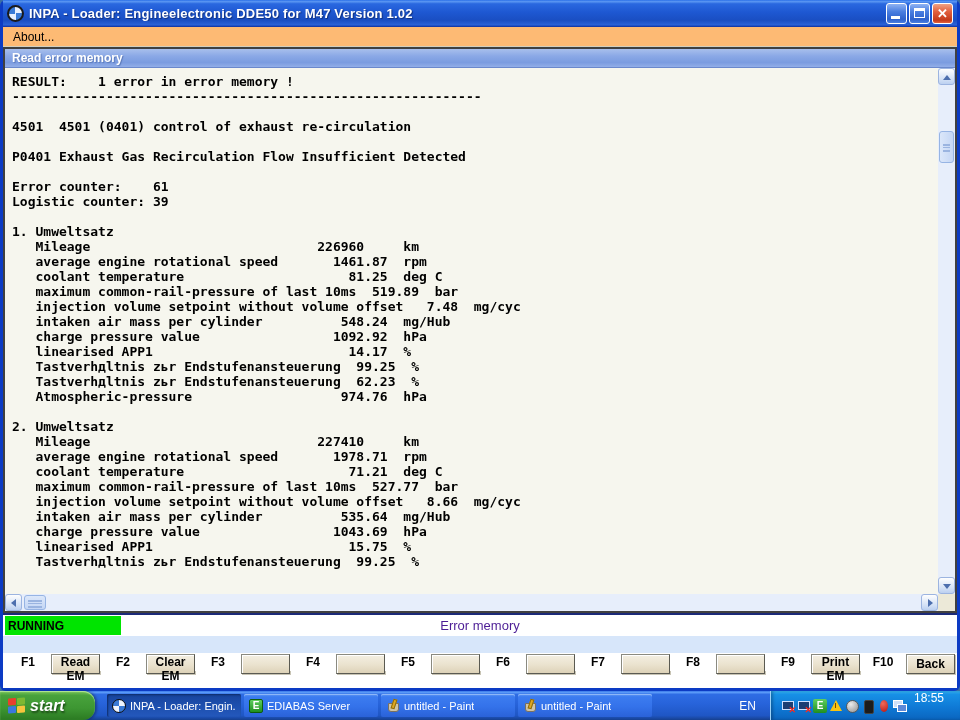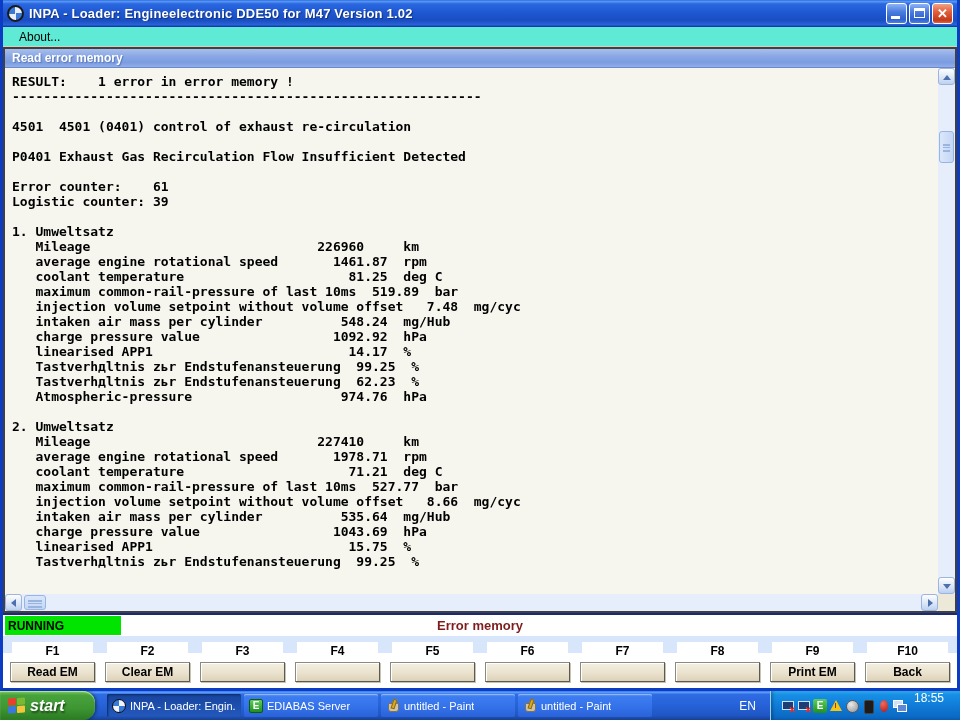--- a/index.html
+++ b/index.html
@@ -3,39 +3,39 @@
 <meta charset="utf-8">
 <style>
   * { box-sizing: border-box; margin: 0; padding: 0; }
   html,body { width:960px; height:720px; overflow:hidden; }
   .screen { position:relative; width:960px; height:720px; background:#3a6ea5;
             font-family:"Liberation Sans", sans-serif; overflow:hidden; }
 
   
   .app-window { position:absolute; left:0; top:0; right:0; bottom:29px;
     border-left:3px solid #0c3bc4; border-right:3px solid #0c3bc4; border-bottom:3px solid #0c3bc4;
-    background:#ece9d8; display:flex; flex-direction:column; }
+    background:#ece9d8; display:flex; flex-direction:column;border-radius:6px; }
 
   .titlebar { height:27px; flex:none; display:flex; align-items:center; padding:0 4px;
     background:linear-gradient(180deg,#2b70e8 0%,#5a96f2 6%,#2a68e0 14%,#1e58d2 45%,#1a4ec2 75%,#2a62d8 92%,#0d2f9e 100%); }
   .bmw-roundel { width:17px; height:17px; border-radius:50%; border:2px solid #1a1a1a; flex:none;
     background:conic-gradient(#e8f0ff 0 25%, #3a7ad6 0 50%, #e8f0ff 0 75%, #3a7ad6 0); margin-right:5px; }
   .title-text { color:#fff; font-size:13px; font-weight:bold; letter-spacing:.2px;
     text-shadow:1px 1px 1px #10307e; white-space:nowrap; overflow:hidden; flex:1; }
   .winbtns { display:flex; gap:2px; flex:none; }
   .wbtn { width:21px; height:21px; border:1px solid #fff; border-radius:3px; position:relative; cursor:pointer;
     background:linear-gradient(180deg,#8fb2f2 0%,#4a7ee0 40%,#2f62cc 80%,#4a7ee0 100%); }
   .wbtn.close { background:linear-gradient(180deg,#f0a284 0%,#e2603e 40%,#c43a1a 85%,#e2603e 100%); }
   .wbtn .min-g { position:absolute; left:4px; bottom:4px; width:9px; height:3px; background:#fff; }
   .wbtn .max-g { position:absolute; left:4px; top:4px; width:11px; height:10px; border:1px solid #fff; border-top-width:3px; }
   .wbtn.close span { position:absolute; inset:0; color:#fff; font-size:13px; font-weight:bold;
     display:flex; align-items:center; justify-content:center; line-height:1; }
 
-  .menubar { height:20px; flex:none; background:#5eead4; border-bottom:1px solid #d4d0be;
-    display:flex; align-items:center; padding:0 12px; }
+  .menubar { height:20px; flex:none; background:#fdba74; border-bottom:1px solid #d4d0be;
+    display:flex; align-items:center; padding:0 6px; }
   .menu-item { font-size:12px; color:#000; padding:1px 4px; cursor:default; }
 
   
   .client { flex:1; position:relative; background:#8ca2d8; min-height:0; }
   .report-window { position:absolute; inset:0; border:2px solid #404040; background:#f6f6ee;
     display:flex; flex-direction:column; }
   .report-header { height:19px; flex:none; display:flex; align-items:center; padding:0 7px;
     background:linear-gradient(180deg,#a8bfec 0%,#8aa8e6 40%,#7b9ce0 75%,#92aee8 100%);
     border-bottom:1px solid #6a88cc; }
   .report-title { color:#fff; font-size:12px; font-weight:bold; text-shadow:1px 1px 1px #5a78b8; }
@@ -66,26 +66,26 @@
   .hthumb { position:absolute; left:2px; top:1px; height:15px; width:22px; border:1px solid #96b4e4; border-radius:3px;
     background:linear-gradient(180deg,#dbe7fa,#c4d6f4); }
   .hscroll .sb-btn.right { margin-left:auto; }
 
   
   .status-row { height:23px; flex:none; background:#fff; border-top:2px solid #1b2a78; position:relative; }
   .running-box { position:absolute; left:2px; top:1px; bottom:1px; width:116px;
     display:flex; align-items:center; padding-left:3px;
     font-size:12px; font-weight:bold; color:#000; }
   .screen-title { position:absolute; inset:0; display:flex; align-items:center; justify-content:center;
-    font-size:13px; font-weight:bold; color:#7f1d1d; }
+    font-size:13px; font-weight:normal; color:#4c1d95; }
 
   .fkeys { flex:none; height:52px; position:relative; background:#fff; display:grid;
     grid-template-columns:repeat(10,1fr); padding:0 2px; }
   .fkeys::before { content:""; position:absolute; left:0; right:0; top:0; height:17px; background:#d7e6fa; }
-  .fk { position:relative; z-index:1; display:flex; flex-direction:column; align-items:center;justify-content:center; }
+  .fk { position:relative; z-index:1; display:flex; align-items:center;justify-content:center; }
   .fk-label-row { width:86%; height:17px; background:#fff; display:flex; align-items:center; justify-content:center;
     font-size:12px; font-weight:bold; color:#000; }
   .fk-btn { width:90%; height:20px; margin-top:3px; cursor:pointer;
     font-family:"Liberation Sans",sans-serif; font-size:12px; font-weight:bold; color:#000;
     background:linear-gradient(180deg,#f4efe2 0%,#eae2ce 55%,#ddd2b8 100%);
     border:1px solid #8a8a80; border-right-color:#5a5a52; border-bottom-color:#5a5a52;
     box-shadow:inset 1px 1px 0 #fff, 1px 1px 0 #c8c4b4; }
 
   
   .taskbar { position:absolute; left:0; right:0; bottom:0; height:29px; display:flex; align-items:stretch;

